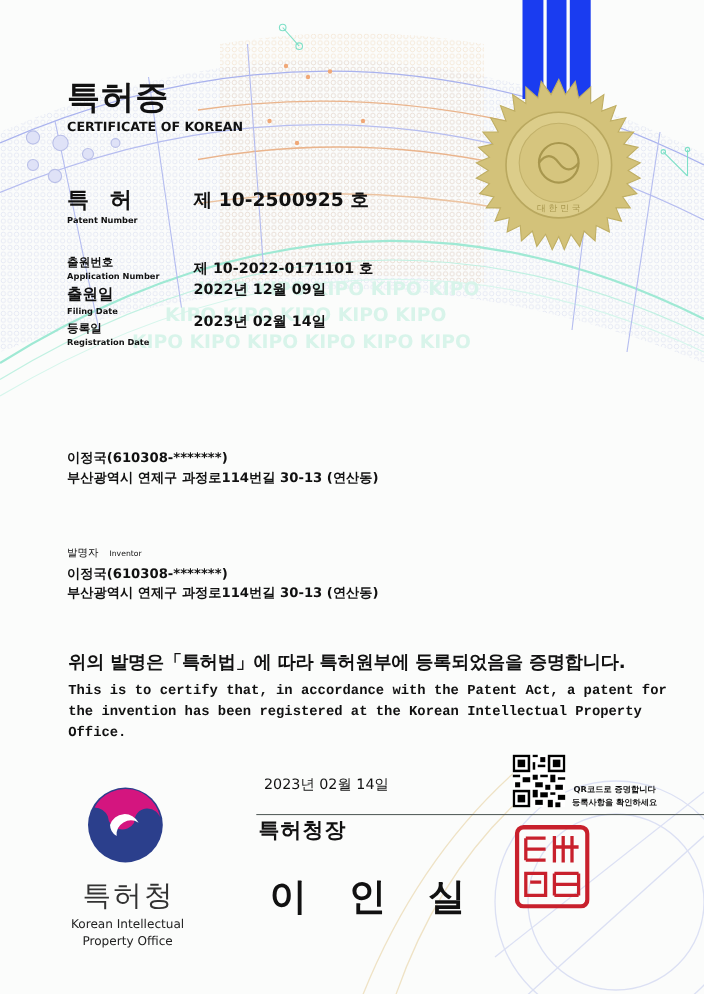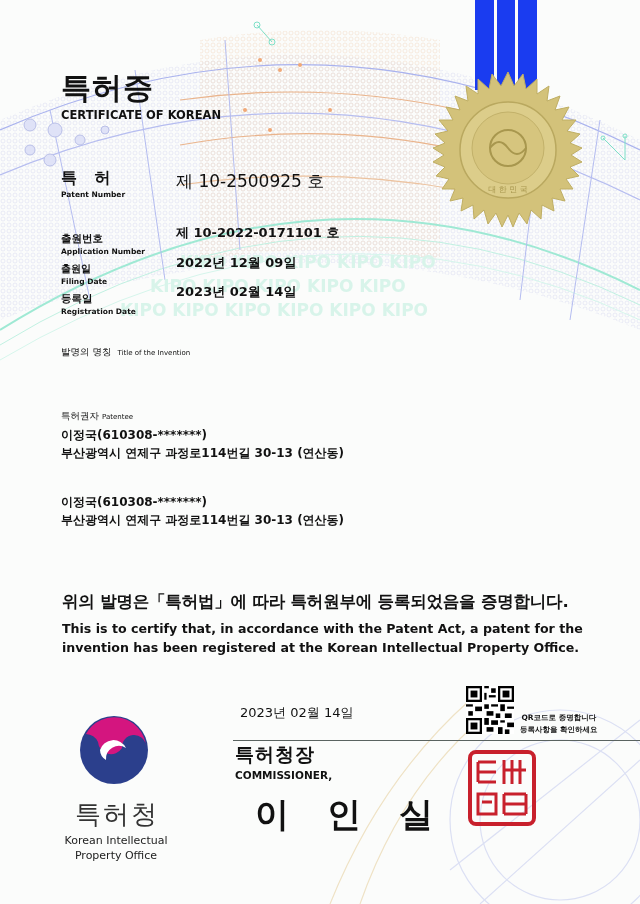--- a/index.html
+++ b/index.html
@@ -7,34 +7,34 @@
     width: 640px; height: 904px; position: relative; overflow: hidden;
     background: #fbfcfb;
     font-family: "DejaVu Sans", "Liberation Sans", sans-serif;
     color: #111;
   }
   .bg { position: absolute; inset: 0; z-index: 0; }
   .abs { position: absolute; z-index: 2; }
   .title-ko { left: 61px; top: 68px; font-size: 30px; font-weight: bold; letter-spacing: 1px; }
   .title-en { left: 61px; top: 108px; font-size: 11.5px; font-weight: bold; }
   .lbl-ko { font-size: 13px; font-weight: bold; }
-  .lbl-big { font-size: 16px; font-weight: bold; letter-spacing: 6px; }
+  .lbl-big { font-size: 20px; font-weight: bold; letter-spacing: 6px; }
   .lbl-en { font-size: 7.5px; font-weight: bold; display:block; margin-top: 1px; }
   .val { font-size: 13px; font-weight: bold; }
-  .val-big { font-size: 17px; font-weight: normal; }
+  .val-big { font-size: 17px; font-weight: bold; }
   .sec-ko { font-size: 9.5px; }
   .sec-en { font-size: 7px; margin-left: 6px; }
   .sec-val { font-size: 12px; font-weight: bold; line-height: 18px; }
   .certify-ko { left: 62px; top: 591px; font-size: 16.5px; font-weight: bold; letter-spacing: -0.2px; }
-  .certify-en { left: 62px; top: 619px; font-size: 12.6px; font-weight: bold; line-height: 19px; width: 560px; }
+  .certify-en { left: 62px; top: 619px; font-size: 12.6px; font-weight: bold; line-height: 19px; width: 560px; font-family: Liberation Mono, monospace; }
   .issue-date { left: 240px; top: 704px; font-size: 13px; }
   .rule { left: 233px; top: 740px; width: 407px; height: 1px; background: #5a6360; }
   .commissioner-ko { left: 235px; top: 742px; font-size: 19px; font-weight: bold; letter-spacing: 1px; }
   .commissioner-en { left: 235px; top: 767px; font-size: 10.5px; font-weight: bold; line-height: 16px; }
-  .signature { left: 255px; top: 792px; font-family: "DejaVu Serif", serif; font-size: 34px; letter-spacing: 38px; font-weight: bold; }
+  .signature { left: 245px; top: 792px; font-family: "DejaVu Serif", serif; font-size: 34px; letter-spacing: 38px; font-weight: bold; }
   .qr-note { left: 520px; top: 712px; font-size: 7.5px; font-weight: bold; line-height: 12px; text-align: center; }
   .kipo-ko { left: 75px; top: 797px; font-size: 26px; font-weight: normal; color: #333; letter-spacing: 2px; }
   .kipo-en { left: 60px; top: 833px; font-size: 11px; line-height: 15px; text-align: center; width: 112px; color:#222; }
 </style>
 </head>
 <body>
 
 <svg class="bg" width="640" height="904" viewBox="0 0 640 904">
   <defs>
     <pattern id="dots" width="6" height="6" patternUnits="userSpaceOnUse">
@@ -132,49 +132,46 @@
 <div class="abs" style="left:61px;top:168px">
   <span class="lbl-big">특 허</span>
   <span class="lbl-en">Patent Number</span>
 </div>
 <div class="abs val-big" style="left:176px;top:170px">제 10-2500925 호</div>
 
 <div class="abs" style="left:61px;top:227px">
   <span class="lbl-ko" style="font-size:10.5px">출원번호</span>
   <span class="lbl-en">Application Number</span>
 </div>
-<div class="abs val" style="left:176px;top:224px">제 10-2022-0171101 호</div>
+<div class="abs val" style="left:176px;top:235px">제 10-2022-0171101 호</div>
 
 <div class="abs" style="left:61px;top:257px">
-  <span class="lbl-ko" style="font-size:10px">출원일</span>
+  <span class="lbl-ko" style="font-size:14px">출원일</span>
   <span class="lbl-en">Filing Date</span>
 </div>
 <div class="abs val" style="left:176px;top:254px">2022년 12월 09일</div>
 
 <div class="abs" style="left:61px;top:287px">
   <span class="lbl-ko" style="font-size:10.5px">등록일</span>
   <span class="lbl-en">Registration Date</span>
 </div>
 <div class="abs val" style="left:176px;top:283px">2023년 02월 14일</div>
 
 <div class="abs" style="left:61px;top:340px">
-  <div>
-    <span class="sec-ko">발명의 명칭</span><span class="sec-en">Title of the Invention</span>
-  </div>
 </div>
 
 <div class="abs" style="left:61px;top:404px">
-  <div>
-    <span class="sec-ko">특허권자</span><span class="sec-en" style="margin-left:3px">Patentee</span>
-  </div>
   <div class="sec-val" style="margin-top:3px">이정국(610308-*******)</div>
   <div class="sec-val">부산광역시 연제구 과정로114번길 30-13 (연산동)</div>
 </div>
 
 <div class="abs" style="left:61px;top:490px">
+  <div>
+    <span class="sec-ko">발명자</span><span class="sec-en" style="margin-left:10px">Inventor</span>
+  </div>
   <div class="sec-val" style="margin-top:3px">이정국(610308-*******)</div>
   <div class="sec-val">부산광역시 연제구 과정로114번길 30-13 (연산동)</div>
 </div>
 
 <div class="abs certify-ko">위의 발명은「특허법」에 따라 특허원부에 등록되었음을 증명합니다.</div>
 <div class="abs certify-en">This is to certify that, in accordance with the Patent Act, a patent for the invention has been registered at the Korean Intellectual Property Office.</div>
 
 <div class="abs issue-date">2023년 02월 14일</div>
 
 <svg class="abs" style="left:466px;top:686px" width="48" height="48" viewBox="0 0 21 21">
@@ -214,21 +211,20 @@
 </svg>
 <div class="abs qr-note">
   <div>QR코드로 증명합니다</div>
   <div>등록사항을 확인하세요</div>
 </div>
 
 <div class="abs rule"></div>
 
 <div class="abs commissioner-ko">특허청장</div>
 <div class="abs commissioner-en">
-  <div>COMMISSIONER,</div>
 </div>
 <div class="abs signature">이인실</div>
 
 <svg class="abs" style="left:468px;top:750px" width="68" height="76" viewBox="0 0 68 76">
   <rect x="2" y="2" width="64" height="72" rx="6" fill="none" stroke="#c8202c" stroke-width="4"></rect>
   <g stroke="#c8202c" stroke-width="3" fill="none">
     <path d="M10,12 H28 M10,22 H28 M10,32 H28 M10,12 V32"></path>
     <path d="M36,10 V34 M44,10 V34 M52,10 V34 M36,20 H58"></path>
     <path d="M10,44 H28 V64 H10 Z M14,52 H24"></path>
     <path d="M36,44 H58 M36,54 H58 M36,64 H58 M36,44 V64 M58,44 V64"></path>

